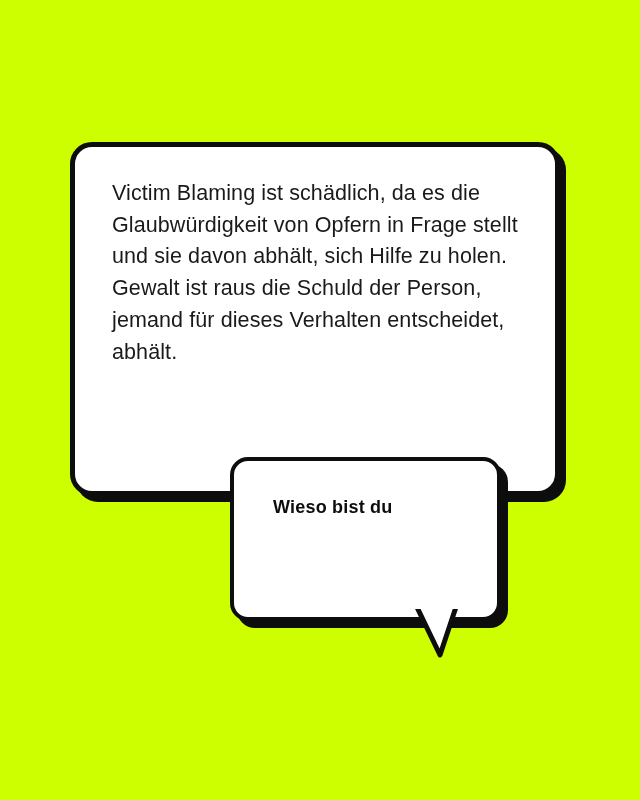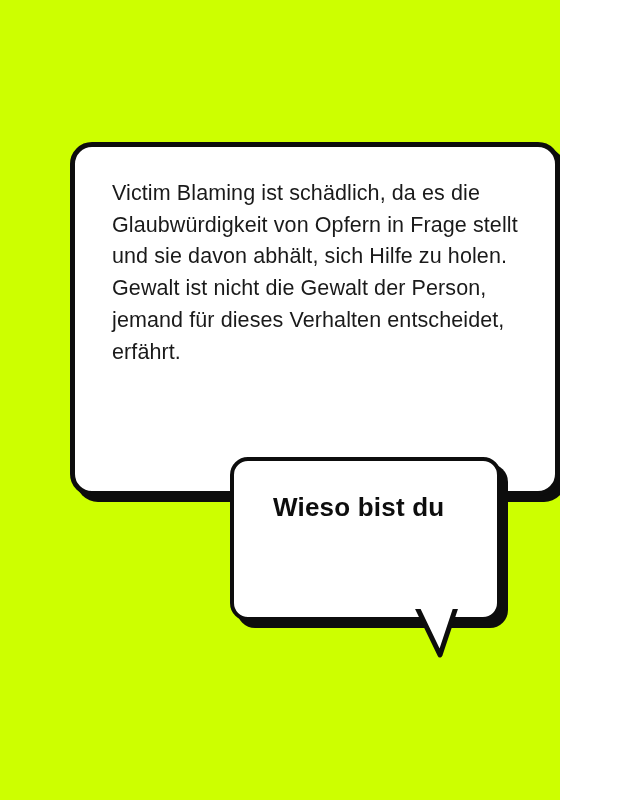--- a/index.html
+++ b/index.html
@@ -1,18 +1,18 @@
 <!DOCTYPE html>
 <html><head>
 <meta charset="utf-8">
 <style>
   html, body { margin: 0; padding: 0; }
   .stage {
     position: relative;
-    width: 560px;
+    width: 640px;
     height: 800px;
     background: #CDFF00;
     overflow: hidden;
     font-family: "Liberation Sans", sans-serif;
   }
   .info-card {
     position: absolute;
     left: 70px;
     top: 142px;
     width: 490px;
@@ -45,21 +45,21 @@
     left: 0; top: 0; right: 0; bottom: 0;
     box-sizing: border-box;
     background: #FFFFFF;
     border: 4px solid #0D0D0D;
     border-radius: 18px;
     box-shadow: 7px 7px 0 #0D0D0D;
     padding: 30px 14px 0 39px;
   }
   .bubble-box .line {
     font-weight: bold;
-    font-size: 26px;
+    font-size: 18px;
     line-height: 32.5px;
     color: #0D0D0D;
     white-space: nowrap;
     letter-spacing: 0.2px;
   }
   .bubble-tail {
     position: absolute;
     left: 181px;
     top: 152px;
     width: 50px;
@@ -68,23 +68,23 @@
 </style>
 </head>
 <body>
 
 <div class="stage">
 
   <div class="info-card">
     <div class="line">Victim Blaming ist schädlich, da es die</div>
     <div class="line">Glaubwürdigkeit von Opfern in Frage stellt</div>
     <div class="line">und sie davon abhält, sich Hilfe zu holen.</div>
-    <div class="line">Gewalt ist nicht die Gewalt der Person,</div>
+    <div class="line">Gewalt ist raus die Schuld der Person,</div>
     <div class="line">jemand für dieses Verhalten entscheidet,</div>
-    <div class="line">erfährt.</div>
+    <div class="line">abhält.</div>
   </div>
 
   <div class="speech-bubble">
     <div class="bubble-box">
       <div class="line">Wieso bist du</div>
     </div>
     <svg class="bubble-tail" viewBox="0 0 50 52" xmlns="http://www.w3.org/2000/svg">
       <polygon points="3,-8 29,46 47,-8" fill="#FFFFFF" stroke="#0D0D0D" stroke-width="5" stroke-linejoin="round"></polygon>
     </svg>
   </div>

